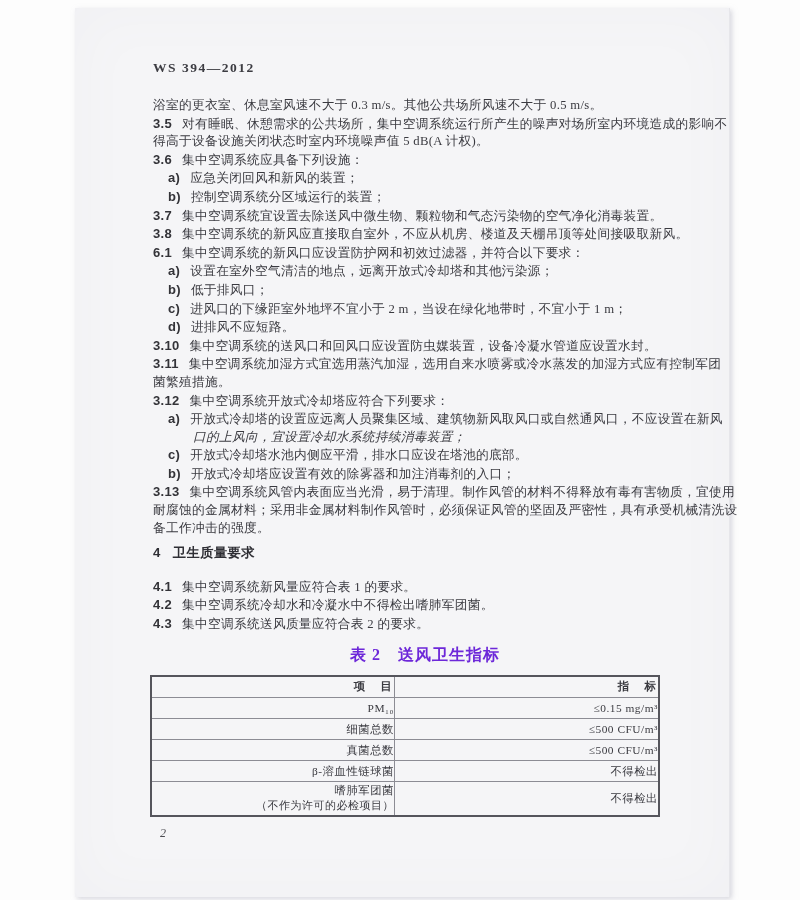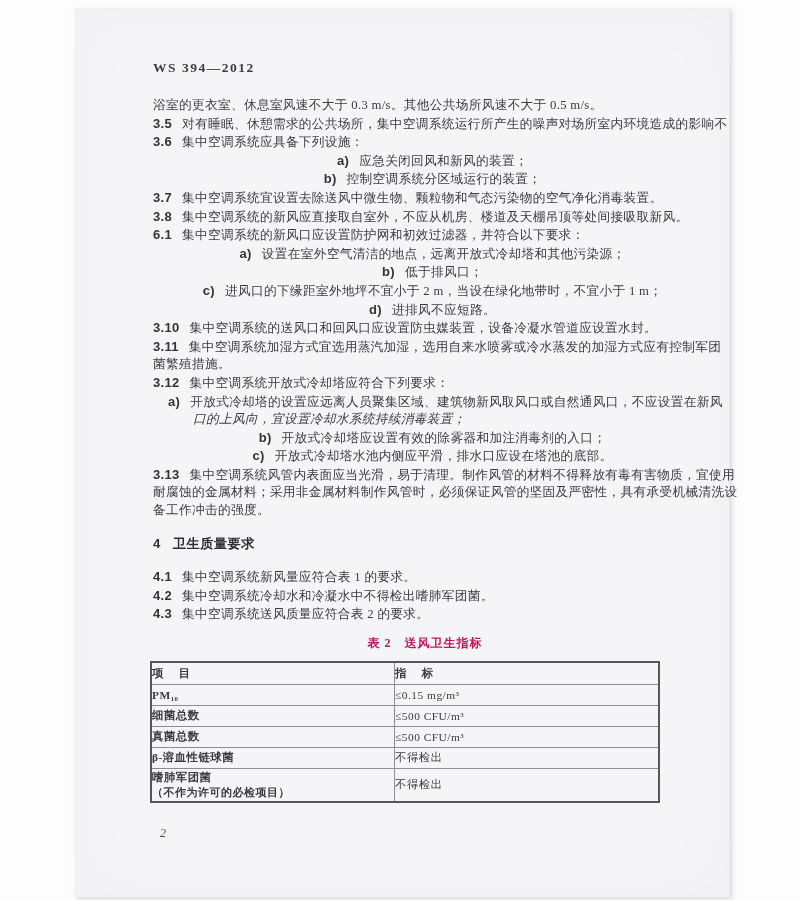--- a/index.html
+++ b/index.html
@@ -25,86 +25,87 @@
   }
   .ln{
     font-size:12.7px;line-height:17.6px;letter-spacing:.3px;
     color:#3a3a40;white-space:nowrap;
   }
   .ln .n{
     font-family:"Liberation Sans", sans-serif;
     font-weight:700;color:#333338;margin-right:10px;font-size:13px;
   }
   .ln .n:empty{display:none;}
-  .ln.sub{padding-left:15px;text-align:center;}
+  .ln.sub{padding-left:15px;}
   .ln.subcont{padding-left:40px;font-style:italic;}
   .sec-heading{
-    margin-top:15px;margin-bottom:16px;
+    margin-top:7px;margin-bottom:16px;
     font-size:13.2px;line-height:17.6px;font-weight:700;color:#2f2f35;
     letter-spacing:.5px;
   }
   .sec-heading .n{
     font-family:"Liberation Sans", sans-serif;margin-right:12px;
   }
   .tbl-title{
     margin-top:11px;margin-bottom:9px;
-    text-align:center;font-weight:700;font-size:12px;
-    letter-spacing:1px;color:#be185d;
+    text-align:center;font-weight:700;font-size:16px;
+    letter-spacing:1px;color:#6d28d9;
   }
   table.spec{
     border-collapse:collapse;
     margin-left:-3px;width:510px;
     table-layout:fixed;
   }
   table.spec td{
     border:1px solid #8c8c94;
-    text-align:left;vertical-align:middle;
+    text-align:right;vertical-align:middle;
     font-size:11.4px;color:#3a3a40;letter-spacing:.5px;
     padding:0;
   }
   table.spec{border:2px solid #55555c;}
   table.spec tr{height:21px;}
   table.spec tr.hdr{height:22px;}
   table.spec tr.dbl{height:34px;}
-  table.spec td.c1{width:242px;font-weight:bold;}
+  table.spec td.c1{width:242px;}
   table.spec .hdr td{font-weight:600;letter-spacing:2px;}
   .cell-note{font-size:11px;letter-spacing:.5px;}
   .page-num{
     position:absolute;left:85px;top:818px;
     font-size:12px;color:#4a4a50;font-style:italic;
   }
 </style>
 </head>
 <body>
 
 <div class="paper">
   <div class="content">
 
     <div class="doc-header">WS 394—2012</div>
 
     <div class="ln"><span class="t">浴室的更衣室、休息室风速不大于 0.3 m/s。其他公共场所风速不大于 0.5 m/s。</span></div>
     <div class="ln"><span class="n">3.5</span><span class="t">对有睡眠、休憩需求的公共场所，集中空调系统运行所产生的噪声对场所室内环境造成的影响不</span></div>
+    <div class="ln"><span class="t">得高于设备设施关闭状态时室内环境噪声值 5 dB(A 计权)。</span></div>
     <div class="ln"><span class="n">3.6</span><span class="t">集中空调系统应具备下列设施：</span></div>
     <div class="ln sub"><span class="n">a)</span><span class="t">应急关闭回风和新风的装置；</span></div>
     <div class="ln sub"><span class="n">b)</span><span class="t">控制空调系统分区域运行的装置；</span></div>
     <div class="ln"><span class="n">3.7</span><span class="t">集中空调系统宜设置去除送风中微生物、颗粒物和气态污染物的空气净化消毒装置。</span></div>
     <div class="ln"><span class="n">3.8</span><span class="t">集中空调系统的新风应直接取自室外，不应从机房、楼道及天棚吊顶等处间接吸取新风。</span></div>
     <div class="ln"><span class="n">6.1</span><span class="t">集中空调系统的新风口应设置防护网和初效过滤器，并符合以下要求：</span></div>
     <div class="ln sub"><span class="n">a)</span><span class="t">设置在室外空气清洁的地点，远离开放式冷却塔和其他污染源；</span></div>
     <div class="ln sub"><span class="n">b)</span><span class="t">低于排风口；</span></div>
     <div class="ln sub"><span class="n">c)</span><span class="t">进风口的下缘距室外地坪不宜小于 2 m，当设在绿化地带时，不宜小于 1 m；</span></div>
     <div class="ln sub"><span class="n">d)</span><span class="t">进排风不应短路。</span></div>
     <div class="ln"><span class="n">3.10</span><span class="t">集中空调系统的送风口和回风口应设置防虫媒装置，设备冷凝水管道应设置水封。</span></div>
     <div class="ln"><span class="n">3.11</span><span class="t">集中空调系统加湿方式宜选用蒸汽加湿，选用自来水喷雾或冷水蒸发的加湿方式应有控制军团</span></div>
     <div class="ln"><span class="t">菌繁殖措施。</span></div>
     <div class="ln"><span class="n">3.12</span><span class="t">集中空调系统开放式冷却塔应符合下列要求：</span></div>
     <div class="ln sub"><span class="n">a)</span><span class="t">开放式冷却塔的设置应远离人员聚集区域、建筑物新风取风口或自然通风口，不应设置在新风</span></div>
     <div class="ln subcont"><span class="t">口的上风向，宜设置冷却水系统持续消毒装置；</span></div>
+    <div class="ln sub"><span class="n">c)</span><span class="t">开放式冷却塔水池内侧应平滑，排水口应设在塔池的底部。</span></div>
     <div class="ln sub"><span class="n">b)</span><span class="t">开放式冷却塔应设置有效的除雾器和加注消毒剂的入口；</span></div>
-    <div class="ln sub"><span class="n">c)</span><span class="t">开放式冷却塔水池内侧应平滑，排水口应设在塔池的底部。</span></div>
     <div class="ln"><span class="n">3.13</span><span class="t">集中空调系统风管内表面应当光滑，易于清理。制作风管的材料不得释放有毒有害物质，宜使用</span></div>
     <div class="ln"><span class="t">耐腐蚀的金属材料；采用非金属材料制作风管时，必须保证风管的坚固及严密性，具有承受机械清洗设</span></div>
     <div class="ln"><span class="t">备工作冲击的强度。</span></div>
 
     <div class="sec-heading"><span class="n">4</span><span class="t">卫生质量要求</span></div>
 
     <div class="ln"><span class="n">4.1</span><span class="t">集中空调系统新风量应符合表 1 的要求。</span></div>
     <div class="ln"><span class="n">4.2</span><span class="t">集中空调系统冷却水和冷凝水中不得检出嗜肺军团菌。</span></div>
     <div class="ln"><span class="n">4.3</span><span class="t">集中空调系统送风质量应符合表 2 的要求。</span></div>
 

